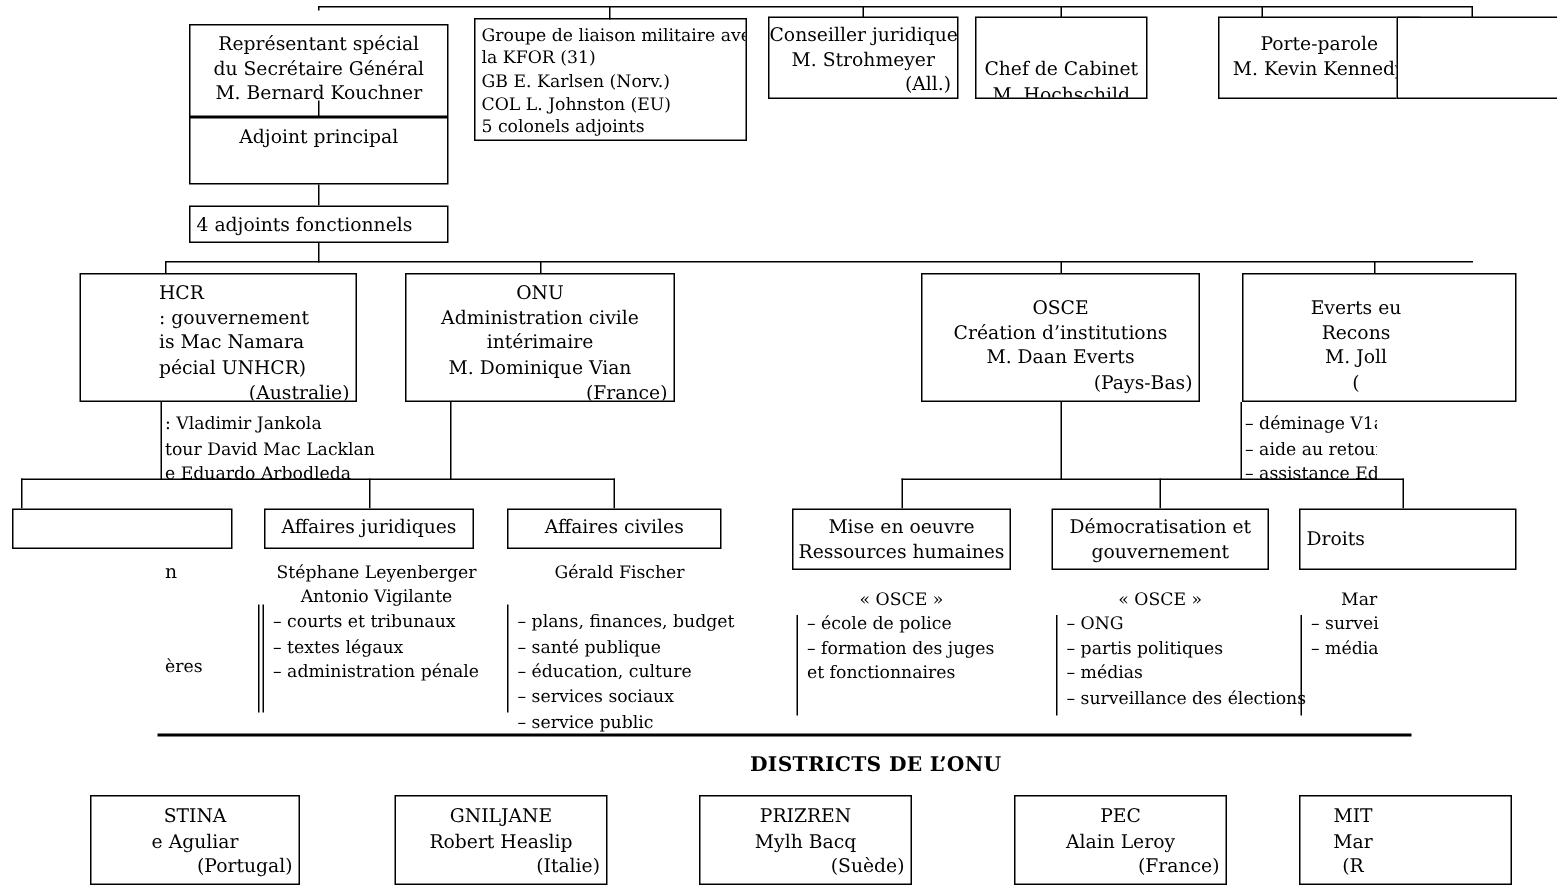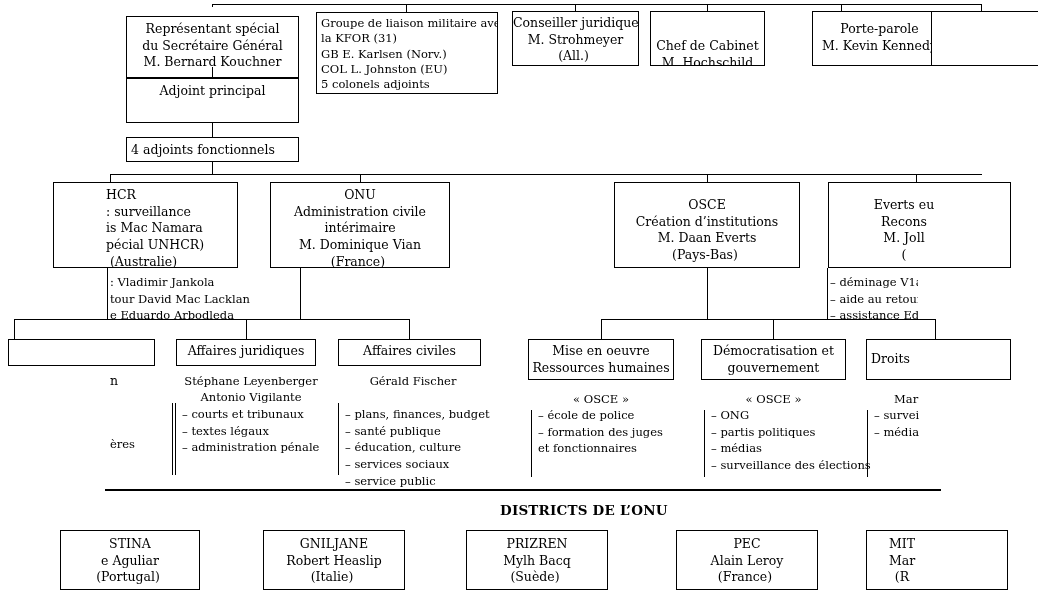--- a/index.html
+++ b/index.html
@@ -23,21 +23,21 @@
     box-sizing: border-box;
     border: 1.3px solid #000;
     background: #fff;
     text-align: center;
     line-height: 1.33;
     font-size: 12.5px;
     overflow: hidden;
     white-space: nowrap;
   }
   .box .ln { display: block; }
-  .box .ln.right { padding-right: 4px; }
+  .box .ln.right { text-align: right; padding-right: 4px; }
   .box .ln.left  { text-align: left;  padding-left: 4px; }
   .line {
     position: absolute;
     background: #000;
   }
   .hline { height: 1.3px; }
   .vline { width: 1.3px; }
   .rule {
     position: absolute;
     height: 1.6px;
@@ -140,21 +140,21 @@
 
   <div class="line vline" style="left:212px; top:162px; height:13px;"></div>
   <div class="line hline" style="left:110px; top:174px; width:872px;"></div>
   <div class="line vline" style="left:110px; top:174px; height:8px;"></div>
   <div class="line vline" style="left:360px; top:174px; height:8px;"></div>
   <div class="line vline" style="left:707px; top:174px; height:8px;"></div>
   <div class="line vline" style="left:916px; top:174px; height:8px;"></div>
 
   <div class="box" style="left:53px; top:182px; width:185px; height:86px; padding-top:4px;">
     <span class="ln left" style="padding-left:52px;">HCR</span>
-    <span class="ln left" style="padding-left:52px;">: surveillance</span>
+    <span class="ln left" style="padding-left:52px;">: gouvernement</span>
     <span class="ln left" style="padding-left:52px;">is Mac Namara</span>
     <span class="ln left" style="padding-left:52px;">pécial UNHCR)</span>
     <span class="ln right">(Australie)</span>
   </div>
   <div class="bullets" style="left:110px; top:274px; width:175px;">
     <span class="b">: Vladimir Jankola</span>
     <span class="b">tour David Mac Lacklan</span>
     <span class="b">e Eduardo Arbodleda</span>
   </div>
   <div class="vbar" style="left:107px; top:268px; height:52px;"></div>

